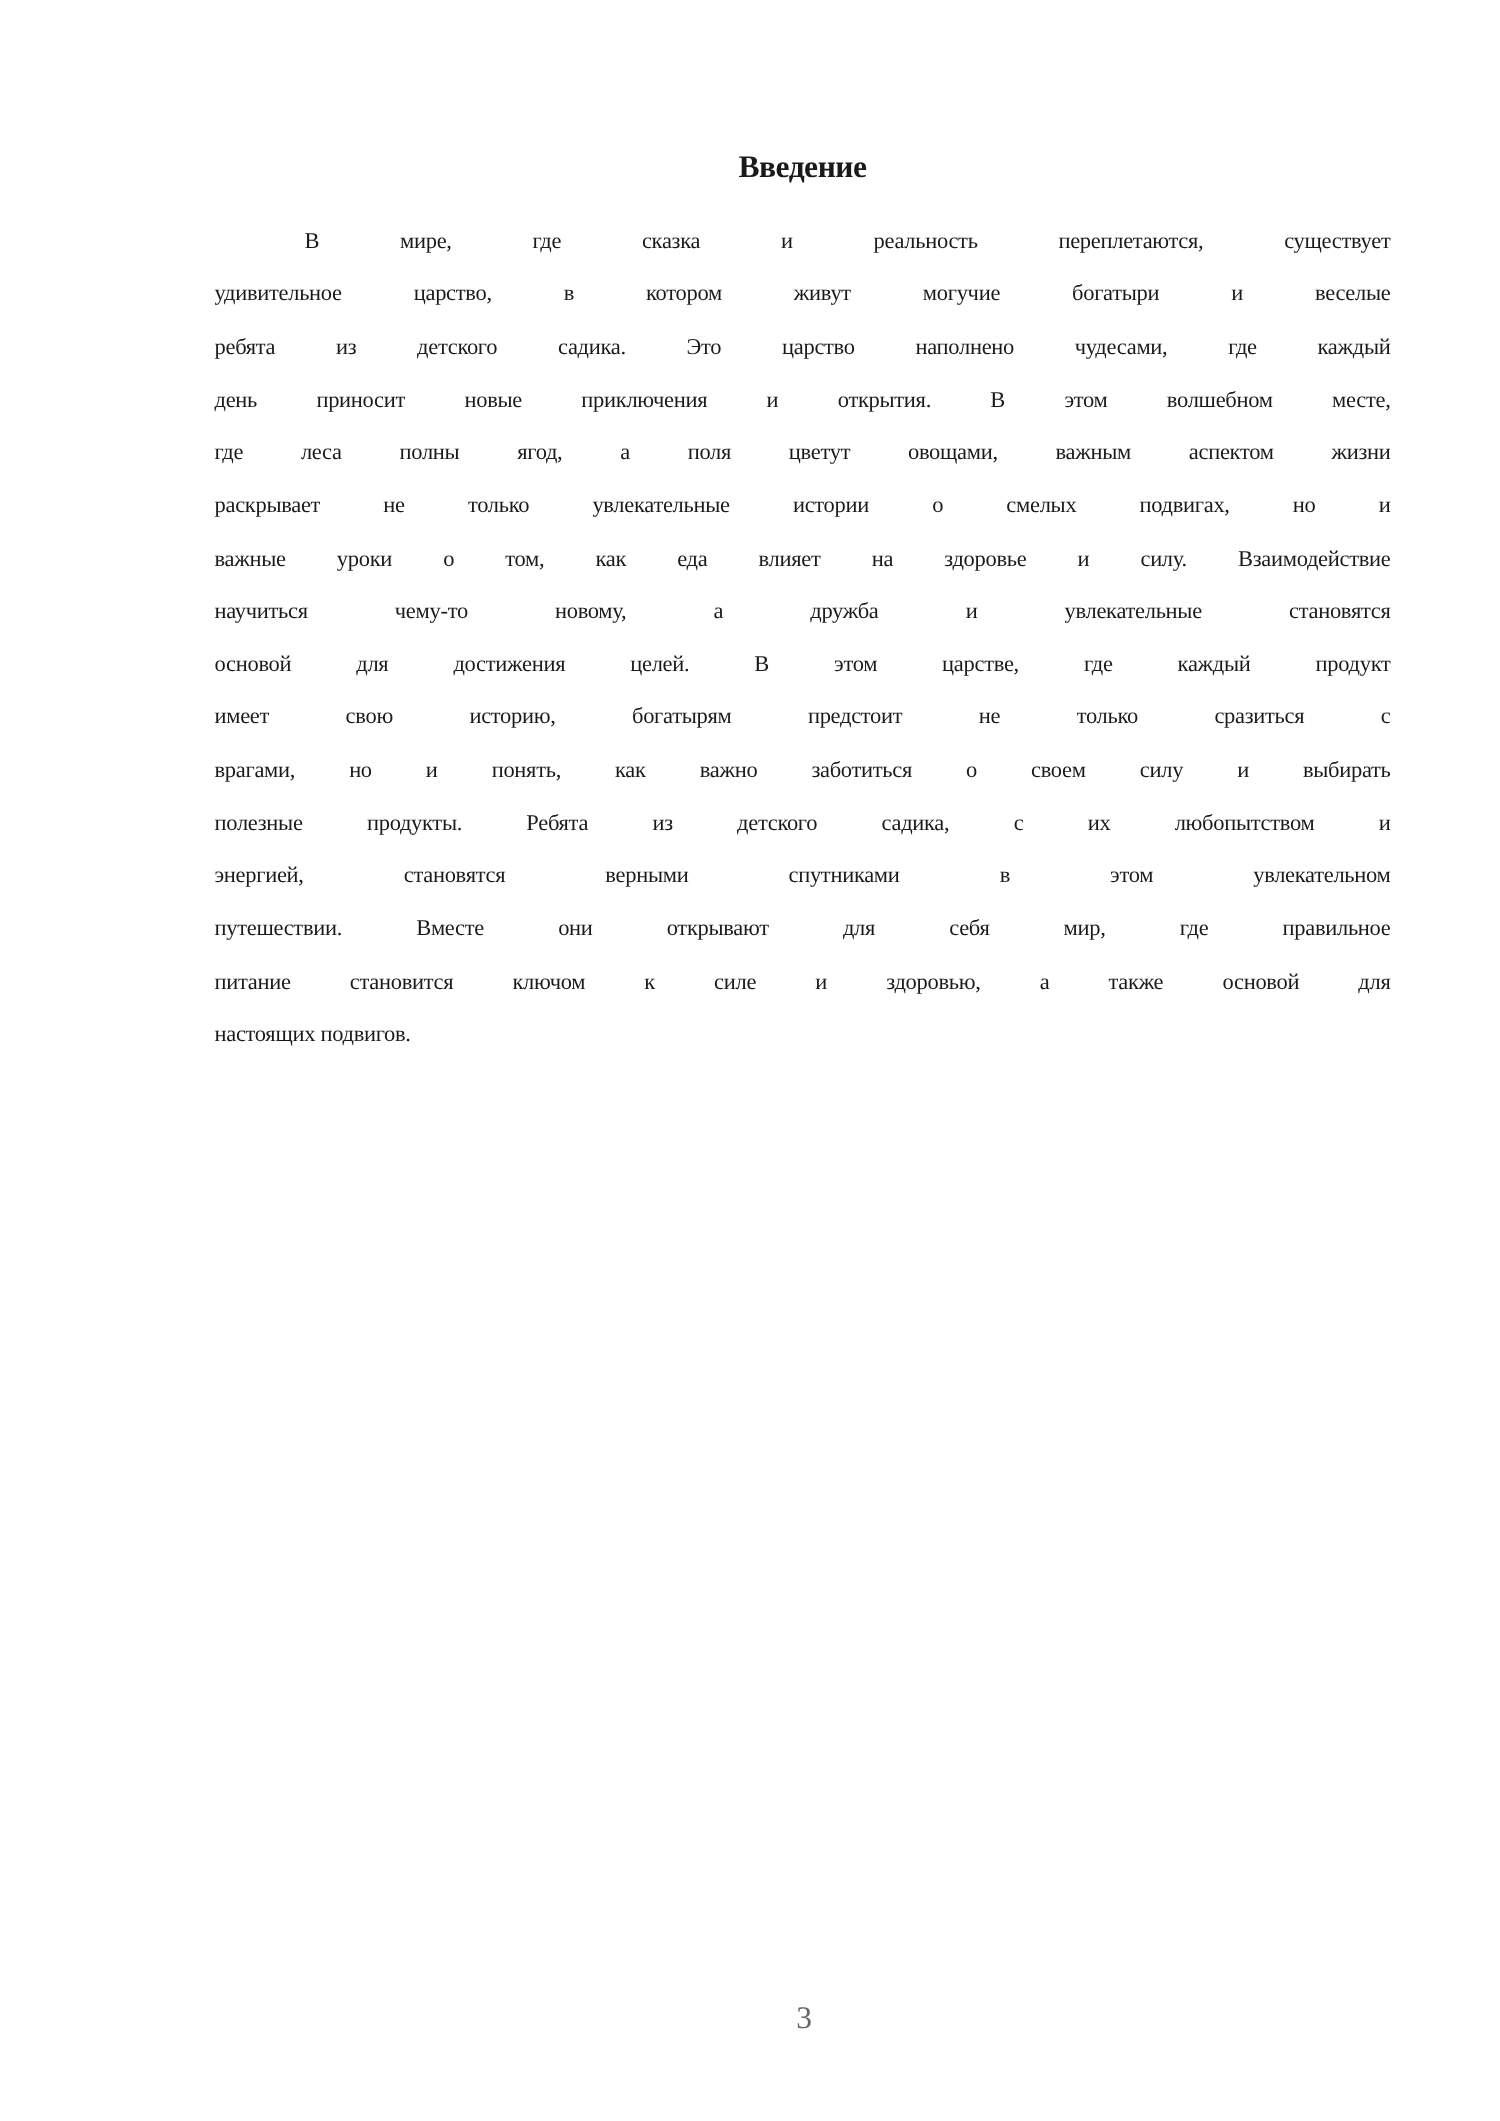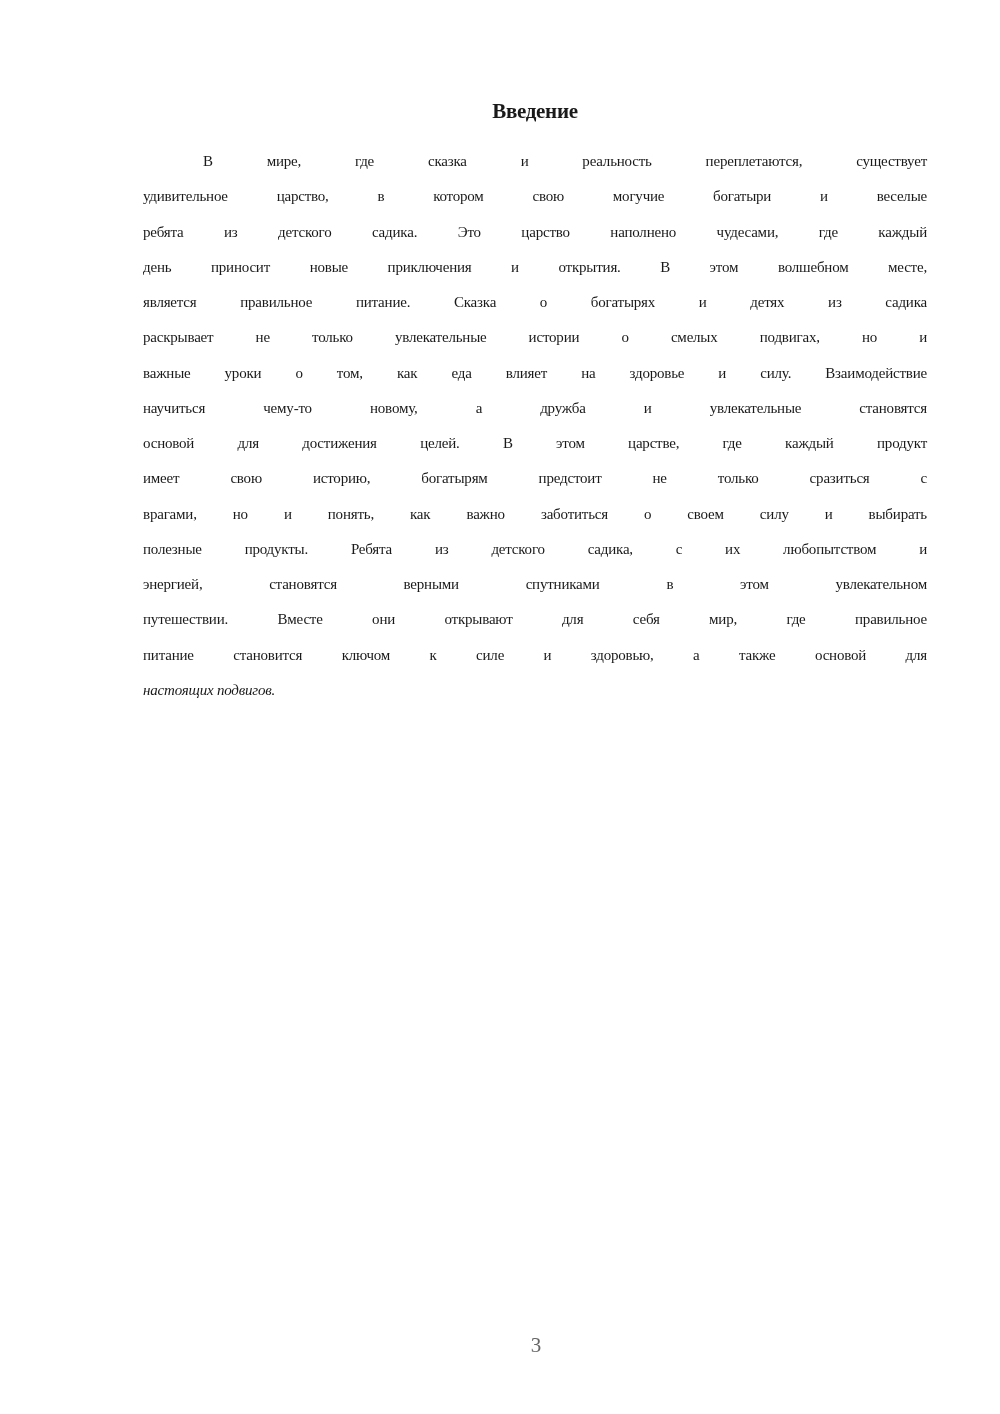--- a/index.html
+++ b/index.html
@@ -49,44 +49,43 @@
     text-align: justify;
     text-align-last: justify;
     white-space: nowrap;
     overflow: visible;
   }
   .line.first {
     padding-left: 60px;
   }
   .line.last {
     text-align-last: left;
-    font-style: italic;
   }
   .page-number {
     position: absolute;
     left: 0;
     width: 1072px;
     top: 1333px;
     text-align: center;
     font-size: 21px;
     color: #666666;
   }
 </style>
 </head>
 <body>
 
 <div class="page">
   <div class="heading">Введение</div>
 
   <div class="body-text">
     <span class="line first">В мире, где сказка и реальность переплетаются, существует</span>
-    <span class="line">удивительное царство, в котором свою могучие богатыри и веселые</span>
+    <span class="line">удивительное царство, в котором живут могучие богатыри и веселые</span>
     <span class="line">ребята из детского садика. Это царство наполнено чудесами, где каждый</span>
     <span class="line">день приносит новые приключения и открытия. В этом волшебном месте,</span>
-    <span class="line">является правильное питание. Сказка о богатырях и детях из садика</span>
+    <span class="line">где леса полны ягод, а поля цветут овощами, важным аспектом жизни</span>
     <span class="line">раскрывает не только увлекательные истории о смелых подвигах, но и</span>
     <span class="line">важные уроки о том, как еда влияет на здоровье и силу. Взаимодействие</span>
     <span class="line">научиться чему-то новому, а дружба и увлекательные становятся</span>
     <span class="line">основой для достижения целей. В этом царстве, где каждый продукт</span>
     <span class="line">имеет свою историю, богатырям предстоит не только сразиться с</span>
     <span class="line">врагами, но и понять, как важно заботиться о своем силу и выбирать</span>
     <span class="line">полезные продукты. Ребята из детского садика, с их любопытством и</span>
     <span class="line">энергией, становятся верными спутниками в этом увлекательном</span>
     <span class="line">путешествии. Вместе они открывают для себя мир, где правильное</span>
     <span class="line">питание становится ключом к силе и здоровью, а также основой для</span>

